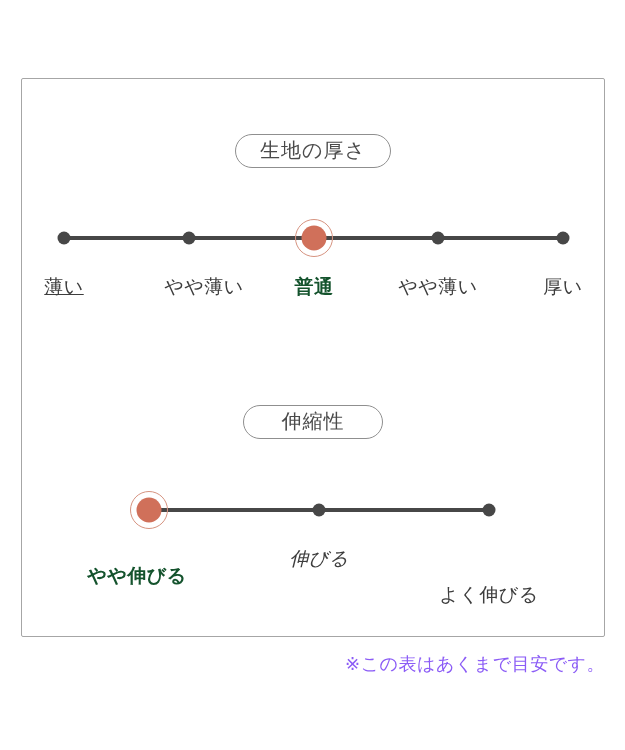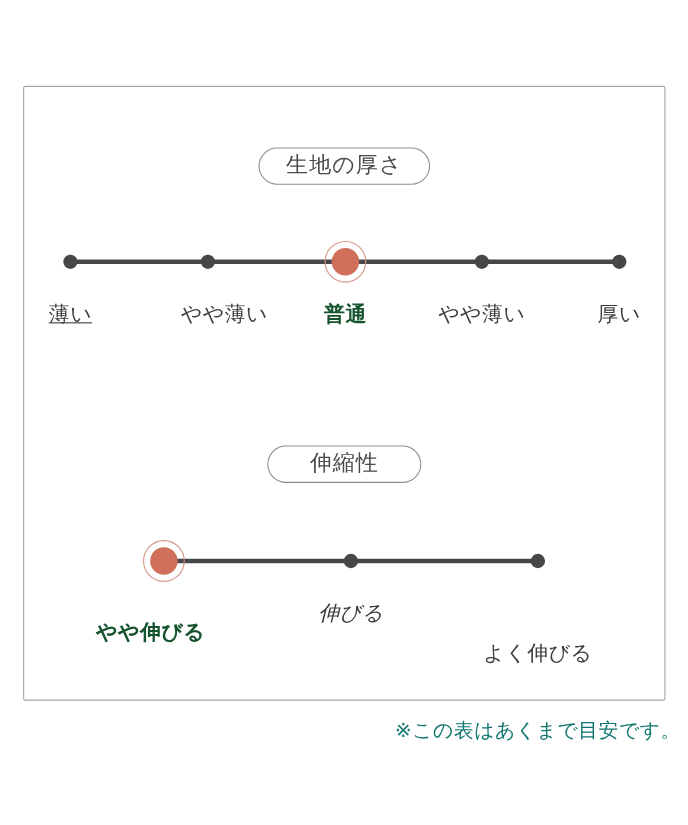--- a/index.html
+++ b/index.html
@@ -93,25 +93,25 @@
     letter-spacing: 0.5px;
   }
 
   .opt.sel {
     font-weight: bold;
     color: #14532d;
   }
 
   .footnote {
     position: absolute;
-    right: 6px;
+    right: 20px;
     top: 652px;
     font-size: 18px;
     line-height: 24px;
-    color: #0f766e;
+    color: #8b5cf6;
     letter-spacing: 0.5px;
   }
 </style>
 </head>
 <body>
 
 <div class="canvas">
   <div class="panel">
     <section class="scale">
         <div class="pill" style="top: 55px;">生地の厚さ</div>

